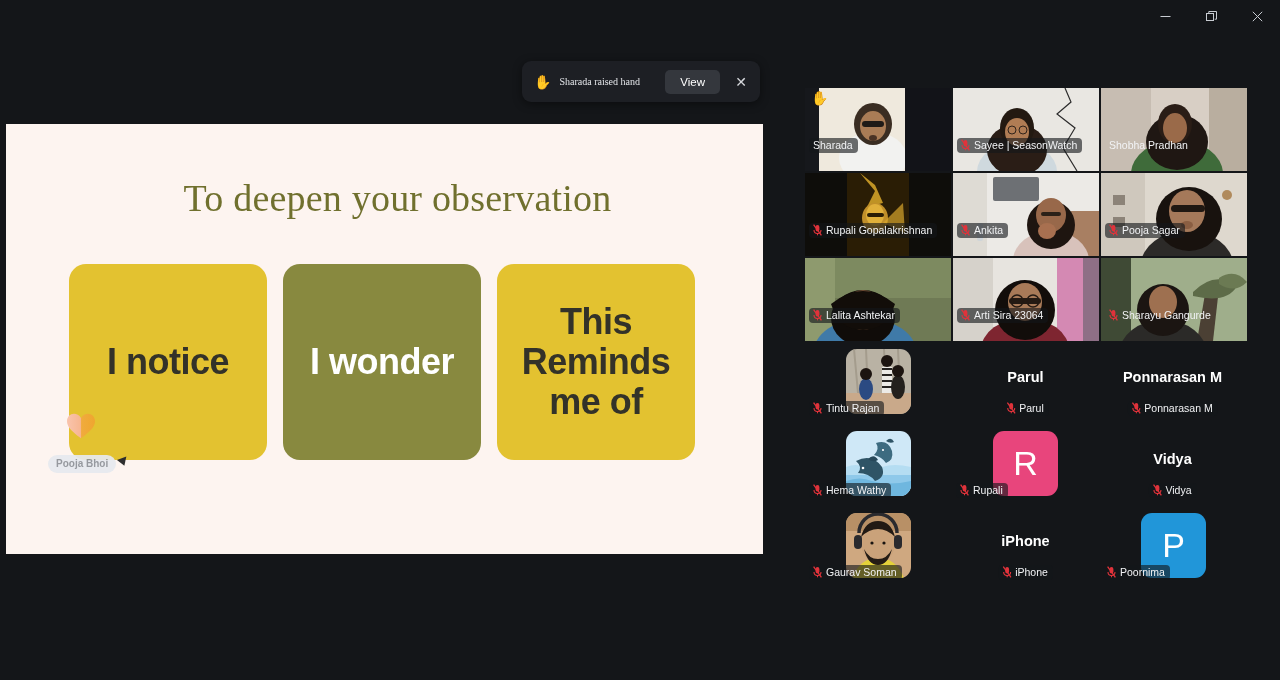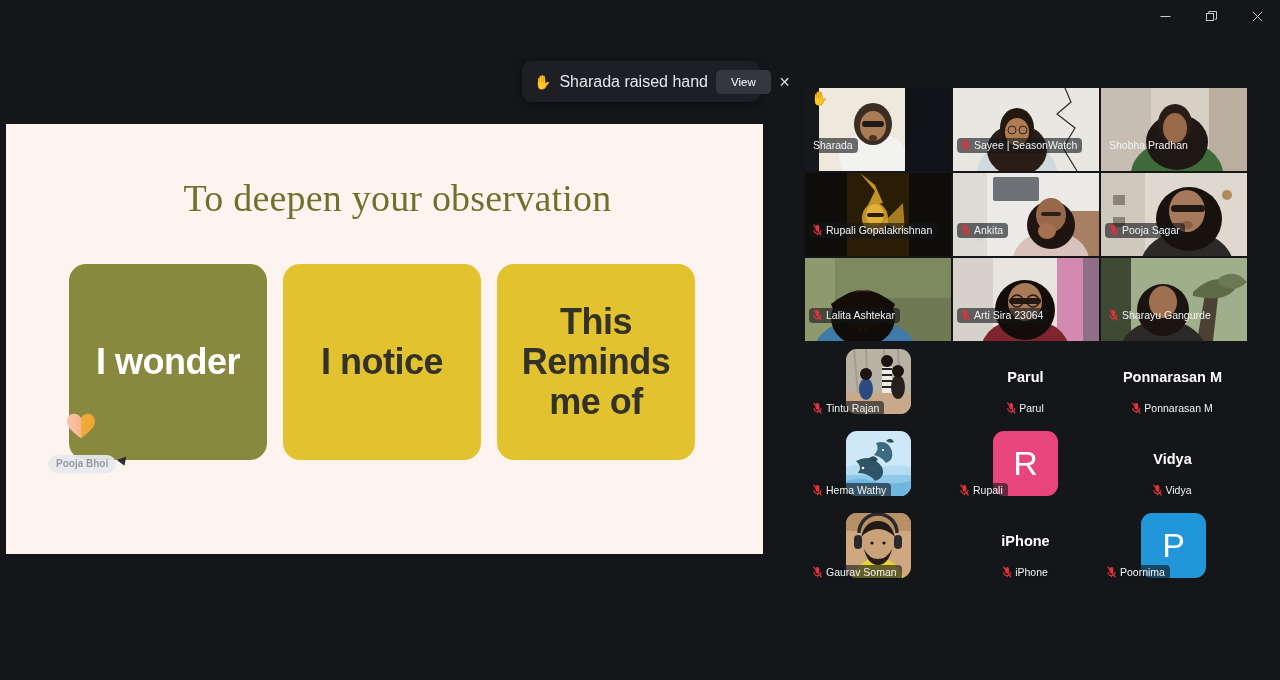--- a/index.html
+++ b/index.html
@@ -64,21 +64,21 @@
   }
 
   
   .toast {
     position: absolute; left: 522px; top: 61px; width: 238px; height: 41px;
     background: #1d1f24; border-radius: 9px;
     display: flex; align-items: center; padding: 0 6px 0 12px; gap: 8px;
     box-shadow: 0 2px 10px rgba(0,0,0,.45);
   }
   .toast-hand { font-size: 14px; line-height: 1; }
-  .toast-text { color: #e4e6ea; font-size: 16px; flex: 1; white-space: nowrap; }
+  .toast-text { color: #e4e6ea; font-size: 10px; flex: 1; white-space: nowrap; font-family: Liberation Serif, serif; }
   .toast-view {
     background: #34373d; color: #ffffff; font-size: 11.5px;
     padding: 6px 15px; border-radius: 5px; border: none; cursor: pointer;
     font-family: "Liberation Sans", sans-serif;
   }
   .toast-close {
     width: 26px; height: 26px; display: flex; align-items: center; justify-content: center;
     color: #d6d8dc; font-size: 14px; cursor: pointer; border-radius: 4px;
   }
 
@@ -142,22 +142,22 @@
       <svg width="11" height="11" viewBox="0 0 11 11">
         <path d="M0.8 0.8 L10.2 10.2 M10.2 0.8 L0.8 10.2" stroke="#c8ccd2" stroke-width="1"></path>
       </svg>
     </div>
   </div>
 
   <div class="slide">
     <div class="slide-title">To deepen your observation</div>
 
     <div class="cards">
+      <div class="card yellow">I notice</div>
       <div class="card olive">I wonder</div>
-      <div class="card yellow">I notice</div>
       <div class="card yellow">This Reminds me of</div>
     </div>
 
     <svg class="reaction-heart" viewBox="0 0 32 30">
       <defs>
         <linearGradient id="hg" x1="0" y1="0" x2="1" y2="0">
           <stop offset="0%" stop-color="#f9c4ad"></stop>
           <stop offset="48%" stop-color="#f7b692"></stop>
           <stop offset="52%" stop-color="#f0ab3d"></stop>
           <stop offset="100%" stop-color="#efa62f"></stop>

